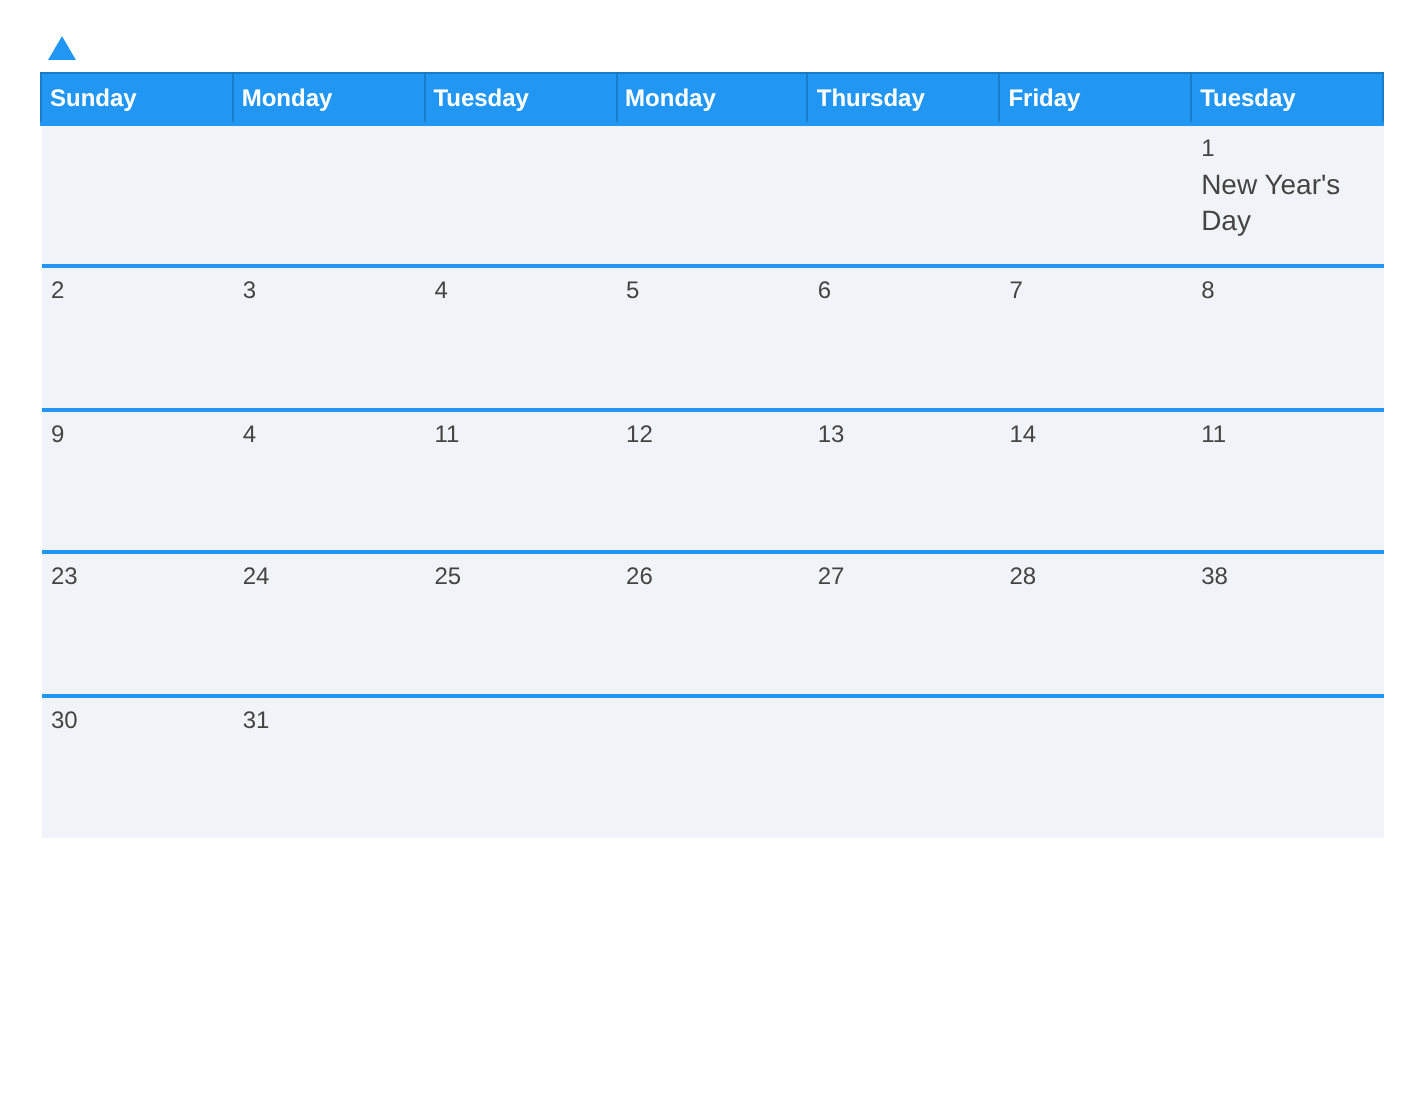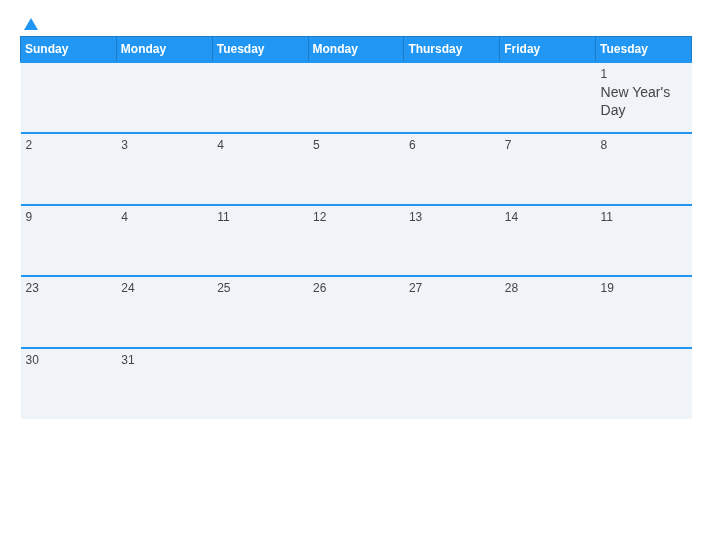--- a/index.html
+++ b/index.html
@@ -219,21 +219,21 @@
           <td>
             <span class="day-number">26</span>
           </td>
           <td>
             <span class="day-number">27</span>
           </td>
           <td>
             <span class="day-number">28</span>
           </td>
           <td>
-            <span class="day-number">19</span>
+            <span class="day-number">38</span>
           </td>
         </tr>
         <tr>
           <td>
             <span class="day-number">30</span>
           </td>
           <td>
             <span class="day-number">31</span>
           </td>
           <td></td>

